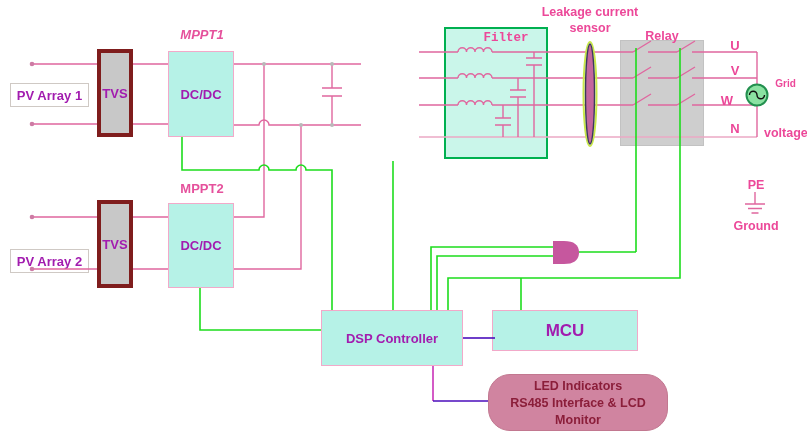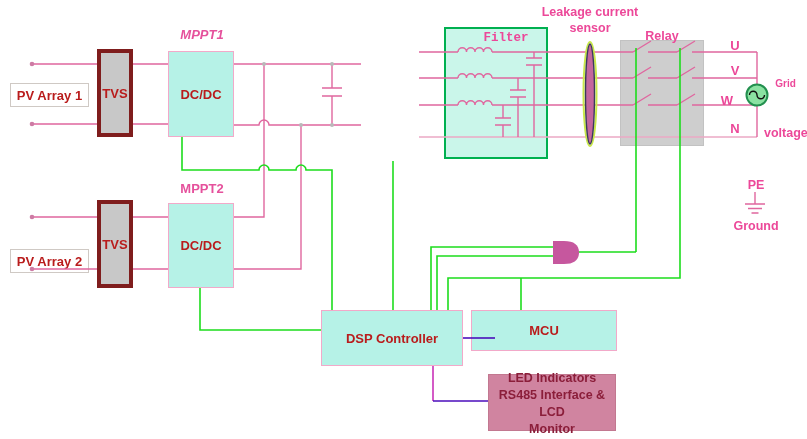--- a/index.html
+++ b/index.html
@@ -1,20 +1,20 @@
 <!DOCTYPE html>
 <html style="--wire-power: #e0679f; --wire-control: #1ddd1d; --wire-comm: #4a0dbb; --wire-dsp-led: #c932b8; --box-converter-fill: #b6f2e7; --box-converter-border: #f2a9c9; --tvs-fill: #c8c8c8; --dcac-fill: #e5009e; --dcac-text: #1c1c66; --filter-fill: #caf6ea; --filter-border: #00b050; --relay-fill: #cecece; --led-fill: #d084a0; --led-text: #8b1e3a; --mppt-label: #e5519c; --and-gate: #c6579e; --sensor-fill: #c4679d; --grid-fill: #8be2a2; --grid-border: #23904f;"><head>
 <meta charset="utf-8">
 <style>
   html,body{margin:0;padding:0;background:#fff;}
   .canvas{position:relative;width:807px;height:439px;background:#fff;overflow:hidden;
           font-family:"Liberation Sans", sans-serif;}
   .canvas *{box-sizing:border-box;}
   .blk{position:absolute;display:flex;align-items:center;justify-content:center;
-       text-align:center;font-weight:bold;color:#b91c1c;z-index:1;}
+       text-align:center;font-weight:bold;color:#a21caf;z-index:1;}
   .lbl{position:absolute;font-weight:bold;color:#ec4899;z-index:3;text-align:center;}
   .pv{background:#fff;border:1px solid #cfc9c4;font-size:13px;}
   .tvs{background:var(--tvs-fill,#c8c8c8);border:4px solid #7f1d1d;font-size:13px;}
   .conv{background:var(--box-converter-fill,#b6f2e7);border:1px solid var(--box-converter-border,#f2a9c9);font-size:13px;}
   .dcac{background:var(--dcac-fill,#e5009e);border:1px solid #d8a8c6;color:var(--dcac-text,#1c1c66);font-size:13.5px;}
   .filter{background:var(--filter-fill,#caf6ea);border:2px solid var(--filter-border,#00b050);}
   .relay{background:var(--relay-fill,#cecece);border:1px solid #c2c2c2;}
   .ledbox{background:var(--led-fill,#d084a0);border:1px solid #c27890;color:var(--led-text,#8b1e3a);
           font-size:12.5px;line-height:17px;flex-direction:column;padding-top:2px;}
   .mppt{color:var(--mppt-label,#e5519c);font-size:13px;}
@@ -62,23 +62,23 @@
   <div class="lbl" style="left:717px;top:93px;width:20px;font-size:13px;">W</div>
   <div class="lbl" style="left:725px;top:121px;width:20px;font-size:13px;">N</div>
 
   <div class="lbl" style="left:764px;top:78px;width:43px;font-size:10px;">Grid</div>
   <div class="lbl" style="left:764px;top:93px;width:43px;font-size:12.5px;margin-top:33px;">voltage</div>
 
   <div class="lbl" style="left:744px;top:178px;width:24px;font-size:12.5px;">PE</div>
   <div class="lbl" style="left:730px;top:219px;width:52px;font-size:12.5px;">Ground</div>
 
   <div class="blk conv" style="left:321px;top:310px;width:142px;height:56px;font-size:13px;">DSP Controller</div>
-  <div class="blk conv" style="left:471px;top:310px;width:146px;height:41px;font-size:13px;">MCU</div>
+  <div class="blk conv" style="left:492px;top:310px;width:146px;height:41px;font-size:17px;">MCU</div>
 
-  <div class="blk ledbox" style="left:488px;top:374px;width:128px;height:57px;">
+  <div class="blk ledbox" style="left:488px;top:374px;width:180px;height:57px;border-radius:22px;">
     <div>LED Indicators</div>
     <div>RS485 Interface &amp; LCD</div>
     <div>Monitor</div>
   </div>
 
   <svg class="wires" width="807" height="439" viewBox="0 0 807 439">
 
     <g>
       <path class="wp" d="M32,64 H97 M133,64 H168 M32,124 H97 M133,124 H168"></path>
       <circle class="tdot" cx="32" cy="64" r="2.3"></circle>

